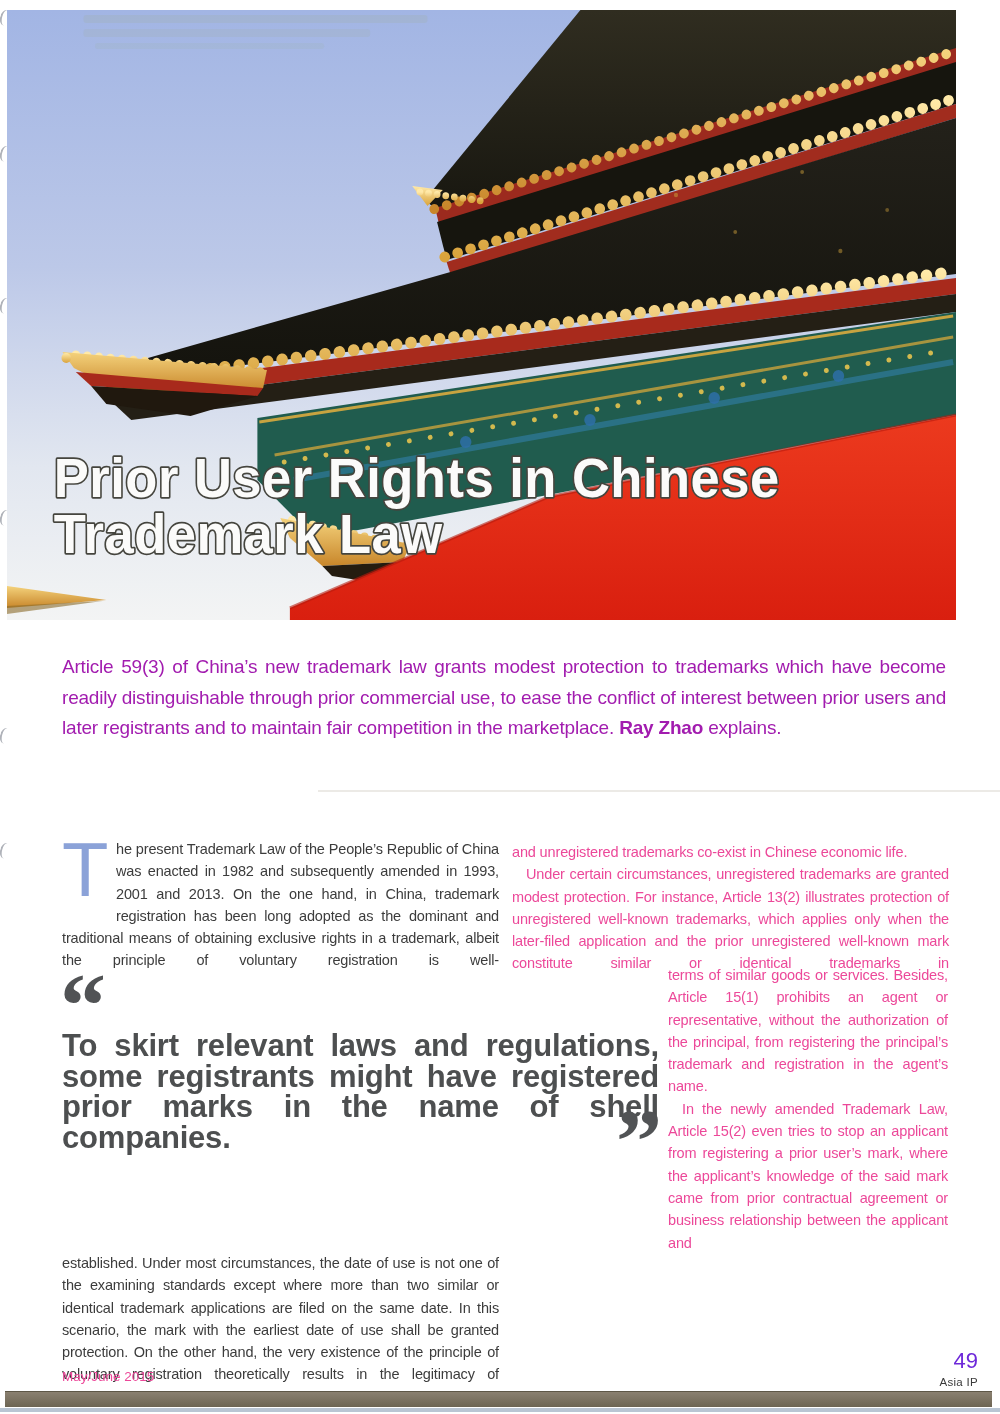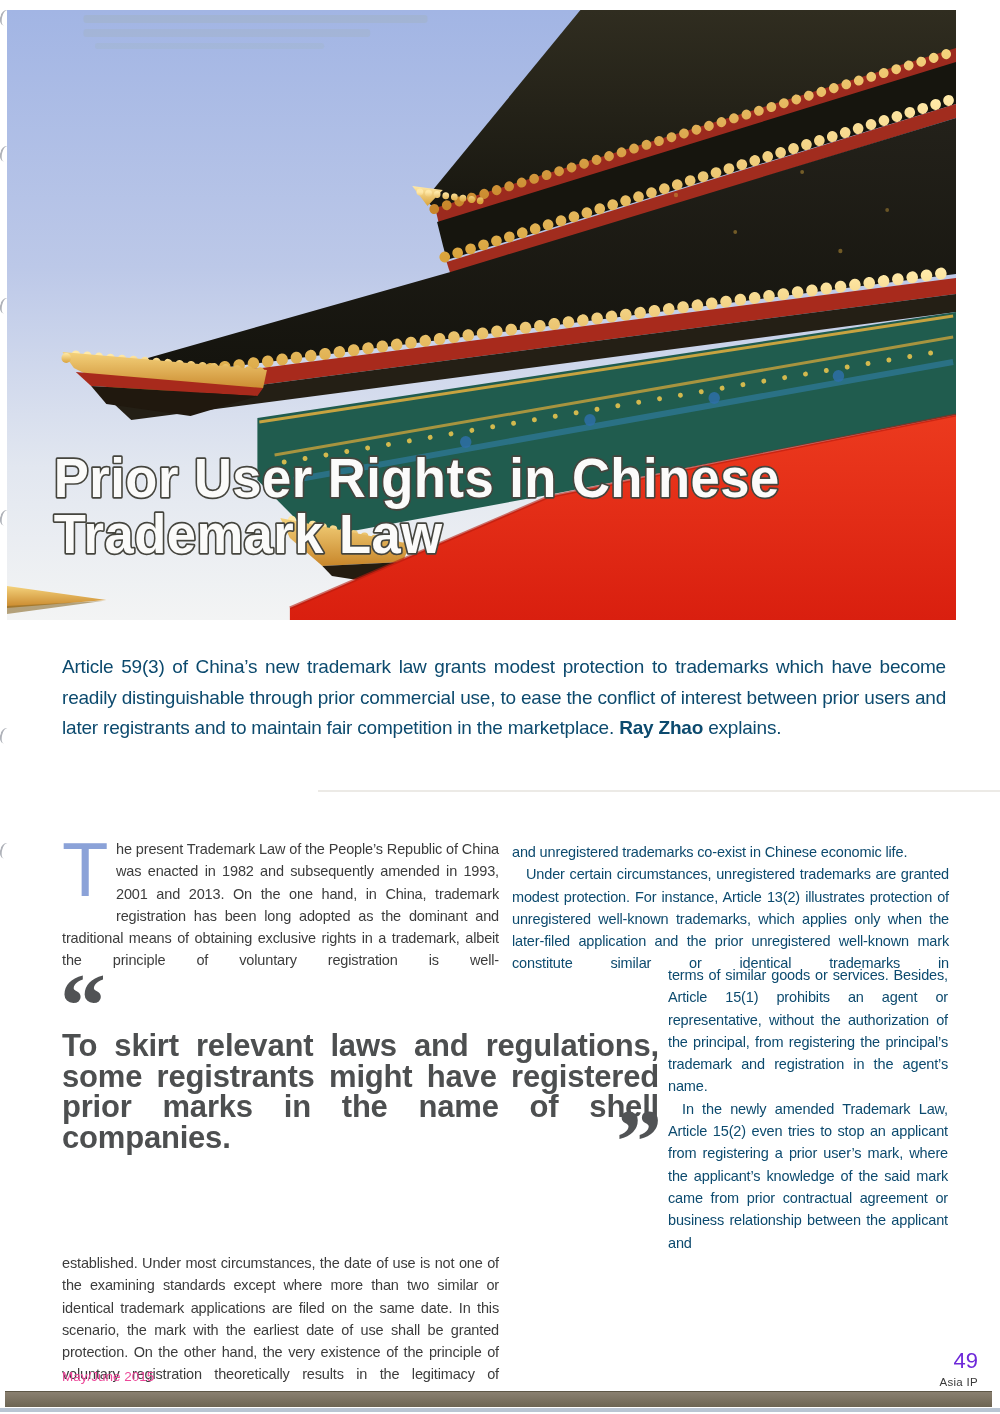--- a/index.html
+++ b/index.html
@@ -13,21 +13,21 @@
   .hero svg{position:absolute;left:0;top:0;width:100%;height:100%;}
   .title-svg text{
     font-family:"Liberation Sans", sans-serif;font-weight:bold;font-size:55px;
     fill:#fbfbfa;stroke:#45453e;stroke-width:3.4px;paint-order:stroke;
     stroke-linejoin:round;letter-spacing:0.5px;
   }
   
   .standfirst{
     position:absolute;left:62px;top:652px;width:884px;margin:0;
     font-size:19px;line-height:30.6px;letter-spacing:-0.2px;
-    color:#0c4a6e;text-align:justify;
+    color:#a21caf;text-align:justify;
   }
   .standfirst b{font-weight:bold;}
   .rule{position:absolute;left:318px;top:790px;width:682px;height:2px;background:#eceae6;}
   
   .body{
     position:absolute;margin:0;color:#3c3c3c;
     font-size:14.5px;line-height:22.3px;letter-spacing:-0.15px;
     text-align:justify;
   }
   .cont{text-align-last:justify;}
@@ -37,21 +37,21 @@
     float:left;width:54px;height:89px;
     font-size:76px;line-height:64px;color:#8ba2d8;font-weight:400;
   }
   .p2{left:62px;top:1252px;width:437px;}
   .rseg{position:absolute;margin:0;}
   .rseg p{margin:0;}
   .r1{left:512px;top:841px;width:437px;}
   .r2{left:668px;top:964px;width:280px;}
   .r3{left:512px;top:1248px;width:437px;}
   .bp{
-    color:#0c4a6e;font-size:14.5px;line-height:22.3px;letter-spacing:-0.15px;
+    color:#ec4899;font-size:14.5px;line-height:22.3px;letter-spacing:-0.15px;
     text-align:justify;margin:0;
   }
   
   .quote-mark{
     position:absolute;font-family:"Liberation Serif", serif;font-weight:bold;
     font-size:92px;line-height:46px;color:#515355;height:46px;overflow:visible;
   }
   .q-open{left:60px;top:982px;}
   .q-close{left:616px;top:1118px;}
   .pullquote{

